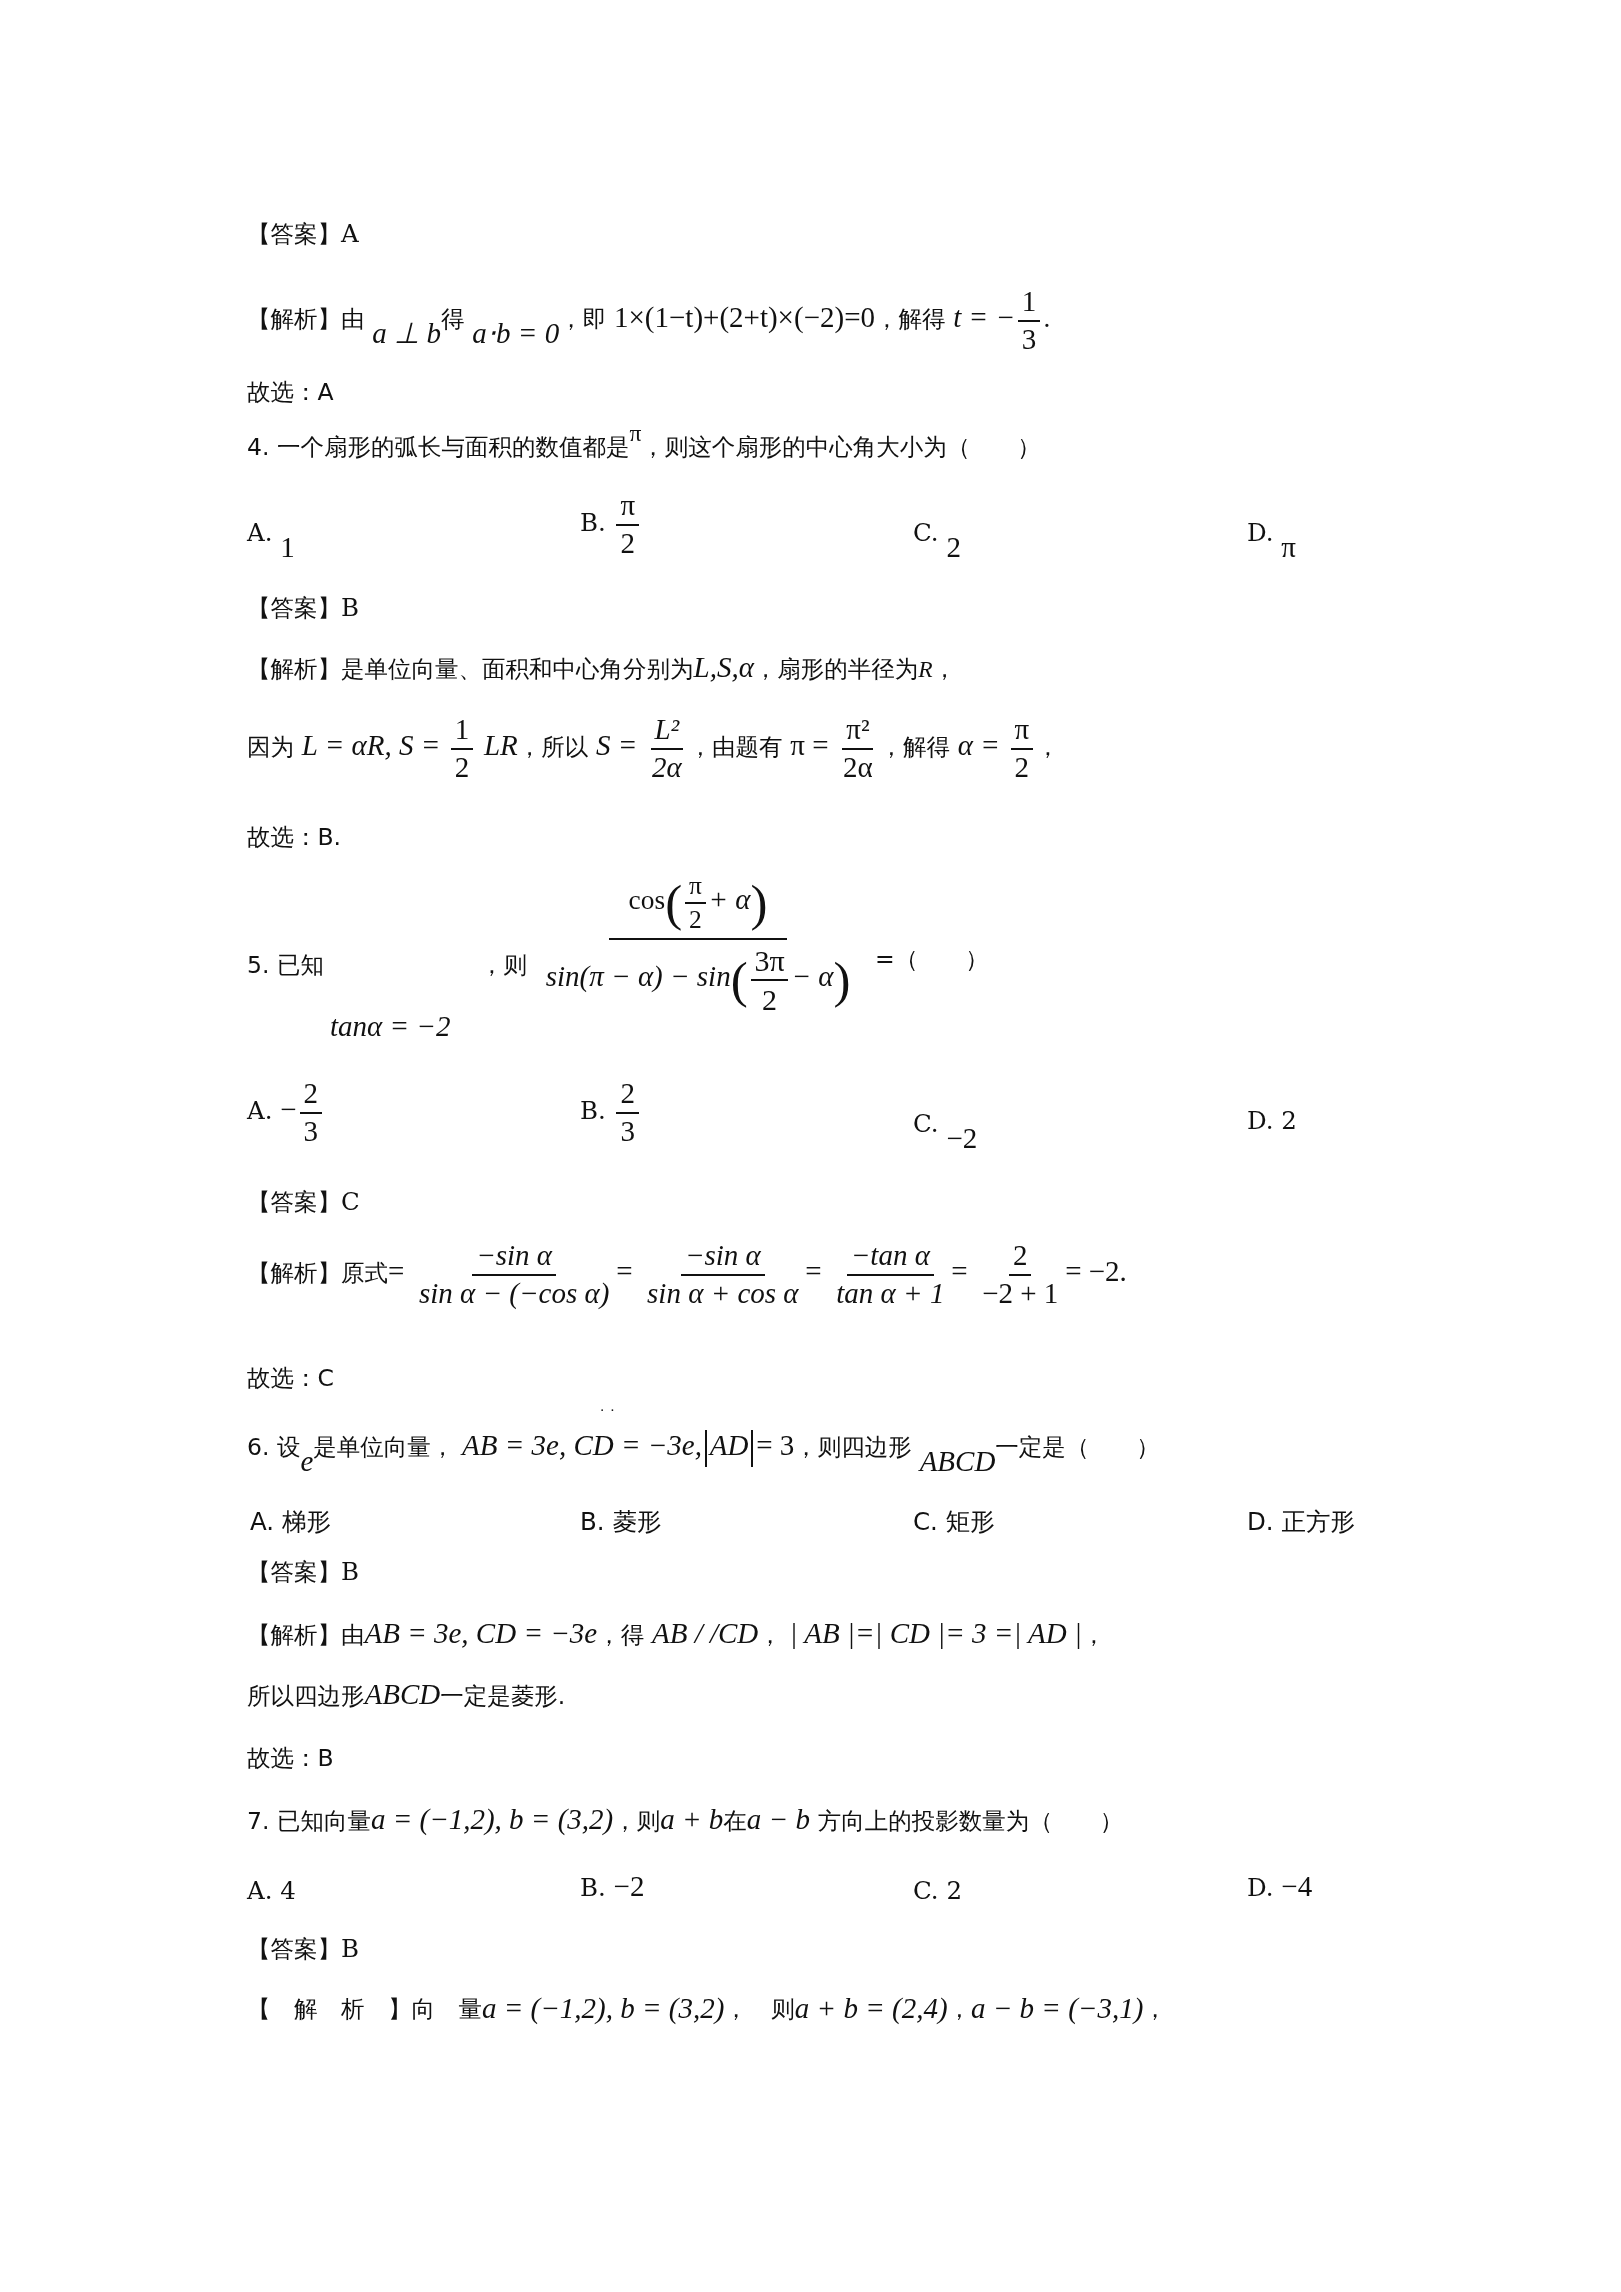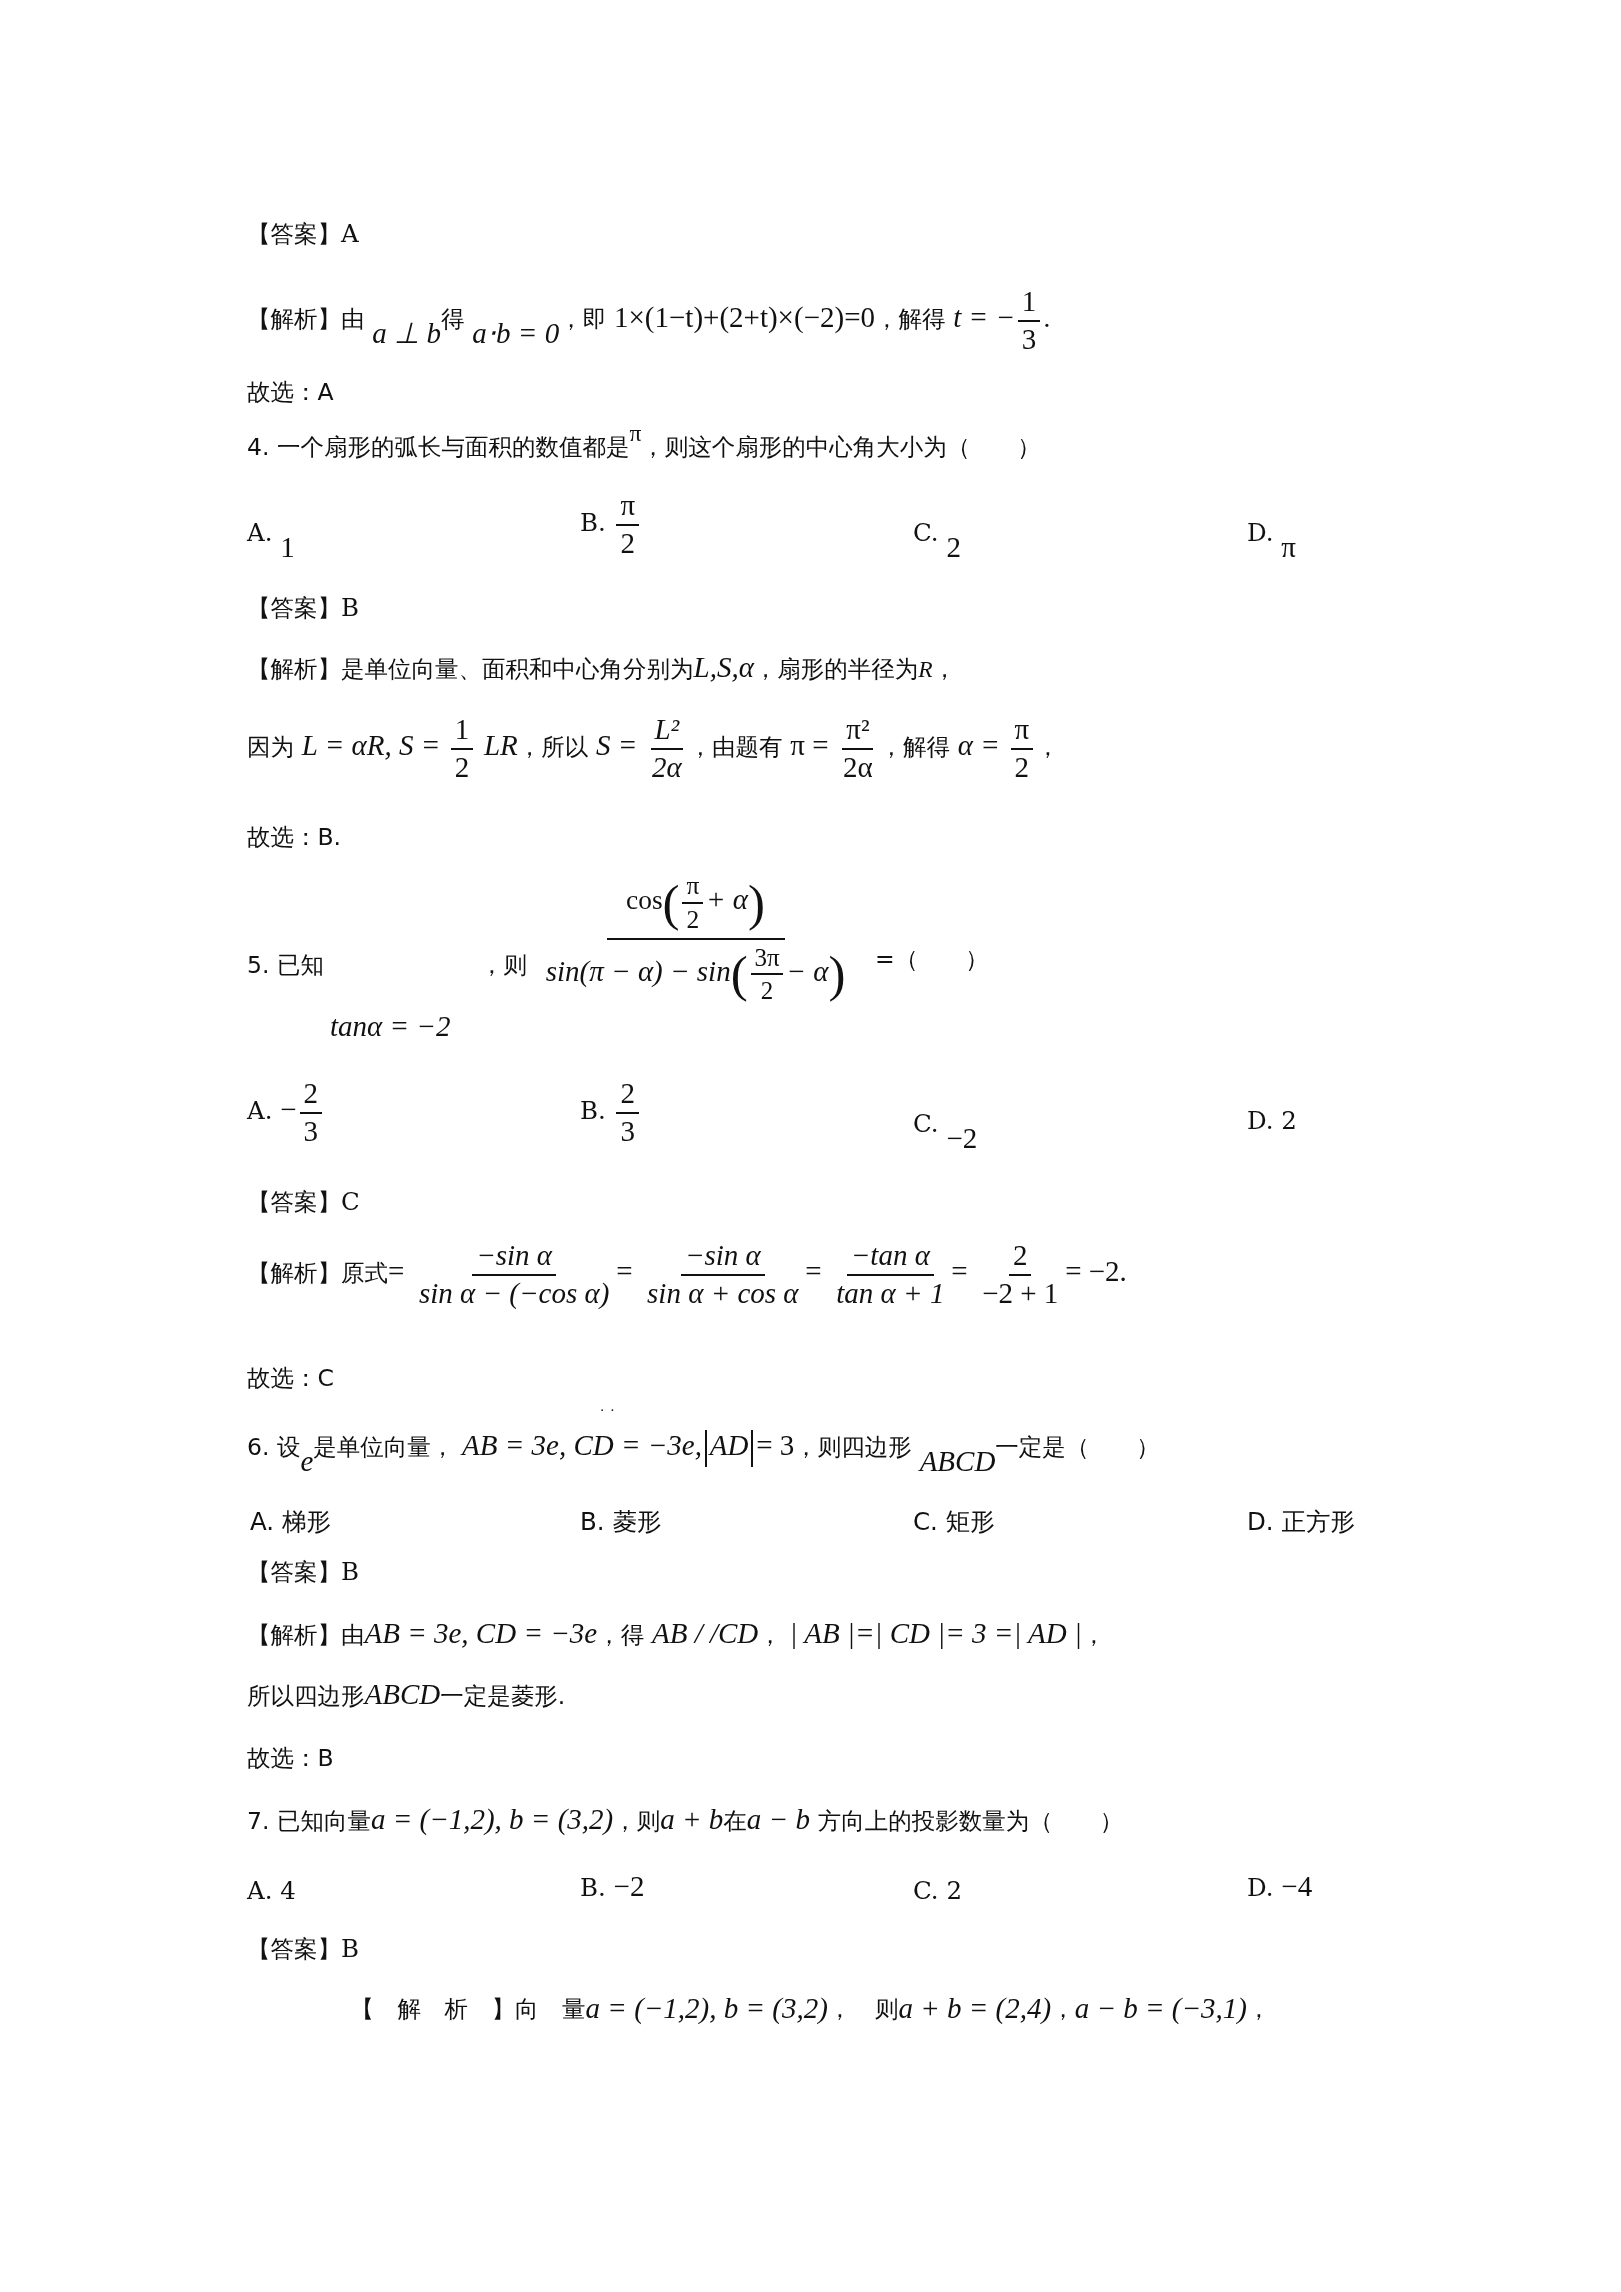--- a/index.html
+++ b/index.html
@@ -102,21 +102,21 @@
 </div>
 <div class="line" style="left:539px; top:872px">
   <span class="frac m" style="font-size:27.4px">
     <span class="num" style="padding:0 19.6px 3.9px">
       <span>cos</span><span class="paren">(</span><span class="frac" style="font-size:25.5px">
           <span class="num">π</span>
           <span class="den">2</span>
         </span><span class="mi">+ α</span><span class="paren">)</span>
     </span>
     <span class="den" style="padding:3.9px 3.9px 0">
-      <span class="mi">sin(π − α) − sin</span><span class="paren">(</span><span class="frac" style="font-size:25px">
+      <span class="mi">sin(π − α) − sin</span><span class="paren">(</span><span class="frac" style="font-size:30px">
           <span class="num">3π</span>
           <span class="den">2</span>
         </span><span class="mi">− α</span><span class="paren">)</span>
     </span>
   </span>
 </div>
 <div class="line" style="left:875px; top:943px">
   <span class="cjk">=（　　）</span>
 </div>
 <div class="opt" style="left:247px; top:1078px">
@@ -192,21 +192,21 @@
 <div class="opt" style="left:580px; top:1870px">
   <span>B.</span> <span class="m">−2</span>
 </div>
 <div class="opt" style="left:913px; top:1876px">C. 2</div>
 <div class="opt" style="left:1247px; top:1870px">
   <span>D.</span> <span class="m">−4</span>
 </div>
 <div class="line" style="top:1933px">
   <span class="cjk">【答案】</span><span>B</span>
 </div>
-<div class="line" style="top:1992px; width:1127px; display:flex; justify-content:center; align-items:center">
+<div class="line" style="top:1992px; width:1127px; display:flex; justify-content:flex-start; align-items:center">
   <span class="cjk" style="white-space:pre">【　解　析　】</span>
   <span class="cjk" style="white-space:pre">向　量</span>
   <span class="mi">a = (−1,2), b = (3,2)</span>
   <span class="cjk" style="white-space:pre">，　则</span>
   <span class="mi">a + b = (2,4)</span>
   <span class="cjk">，</span>
   <span class="mi">a − b = (−3,1)</span>
   <span class="cjk">，</span>
 </div>
 

